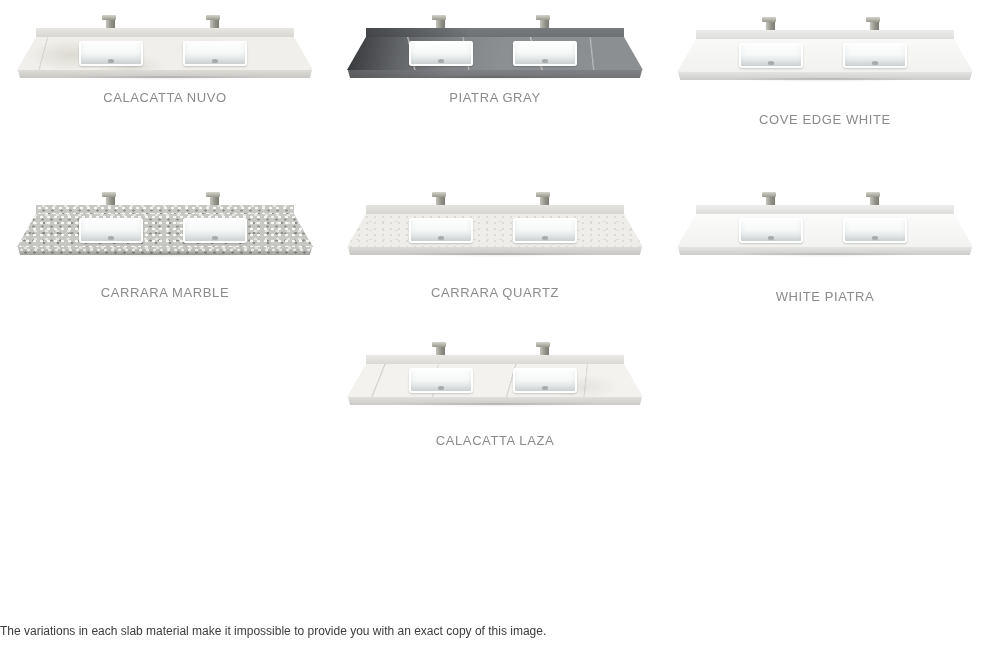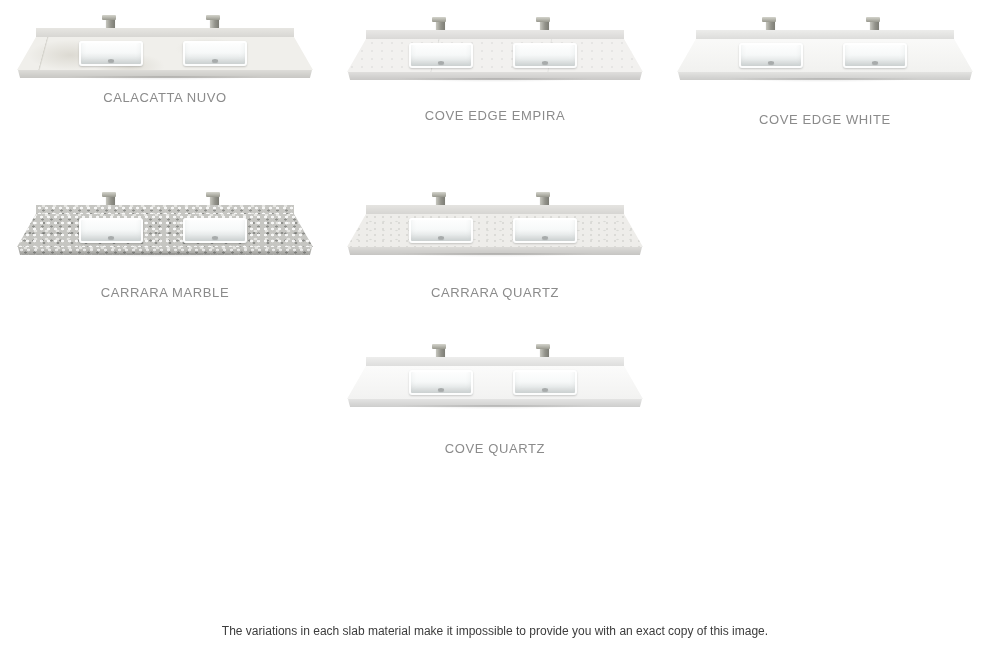--- a/index.html
+++ b/index.html
@@ -163,21 +163,21 @@
   .m-calacatta-laza .deck{
     background-image:
       linear-gradient(112deg, transparent 12%, rgba(158,160,156,.42) 12.2%, transparent 12.8%),
       linear-gradient(100deg, transparent 30%, rgba(158,160,156,.34) 30.2%, transparent 30.7%),
       linear-gradient(106deg, transparent 55%, rgba(158,160,156,.38) 55.2%, transparent 55.8%),
       linear-gradient(96deg, transparent 80%, rgba(158,160,156,.34) 80.2%, transparent 80.7%),
       radial-gradient(50px 18px at 80% 70%, rgba(196,194,186,.3), transparent 70%);
   }
   
   .disclaimer{
-    position:absolute;left:0;right:0;top:622px;text-align:center;
+    position:absolute;left:0;right:0;top:622px;
     font-size:12px;line-height:1.58;color:var(--disc-color,#3c3c3c);
   }
 </style>
 </head>
 <body>
 
 <div class="canvas">
   <div class="grid">
   <figure class="tile r1 m-calacatta-nuvo">
     <div class="counter">
@@ -190,40 +190,40 @@
             </div>
         <div class="sink s2">
               <i class="drain"></i>
             </div>
       </div>
       <div class="edge"></div>
     </div>
     <figcaption class="label">CALACATTA NUVO</figcaption>
   </figure>
 
-
-
-
-  <figure class="tile r2 m-cove-edge-empira">
-    <div class="counter">
-      <div class="faucet f1"></div>
-      <div class="faucet f2"></div>
-      <div class="splash"></div>
-      <div class="deck">
-        <div class="sink s1">
-              <i class="drain"></i>
-            </div>
-        <div class="sink s2">
-              <i class="drain"></i>
-            </div>
-      </div>
-      <div class="edge"></div>
-    </div>
-    <figcaption class="label">COVE EDGE EMPIRA</figcaption>
-  </figure>
+  <figure class="tile r1 m-piatra-gray">
+    <div class="counter">
+      <div class="faucet f1"></div>
+      <div class="faucet f2"></div>
+      <div class="splash"></div>
+      <div class="deck">
+        <div class="sink s1">
+              <i class="drain"></i>
+            </div>
+        <div class="sink s2">
+              <i class="drain"></i>
+            </div>
+      </div>
+      <div class="edge"></div>
+    </div>
+    <figcaption class="label">PIATRA GRAY</figcaption>
+  </figure>
+
+
+
 
   <figure class="tile r2 m-cove-edge-white">
     <div class="counter">
       <div class="faucet f1"></div>
       <div class="faucet f2"></div>
       <div class="splash"></div>
       <div class="deck">
         <div class="sink s1">
               <i class="drain"></i>
             </div>
@@ -280,20 +280,37 @@
       <div class="deck">
         <div class="sink s1">
               <i class="drain"></i>
             </div>
         <div class="sink s2">
               <i class="drain"></i>
             </div>
       </div>
       <div class="edge"></div>
     </div>
-    <figcaption class="label">COVE QUARTZ</figcaption>
-  </figure>
-
+    <figcaption class="label">WHITE PIATRA</figcaption>
+  </figure>
+
+  <figure class="tile r4 m-calacatta-laza">
+    <div class="counter">
+      <div class="faucet f1"></div>
+      <div class="faucet f2"></div>
+      <div class="splash"></div>
+      <div class="deck">
+        <div class="sink s1">
+              <i class="drain"></i>
+            </div>
+        <div class="sink s2">
+              <i class="drain"></i>
+            </div>
+      </div>
+      <div class="edge"></div>
+    </div>
+    <figcaption class="label">CALACATTA LAZA</figcaption>
+  </figure>
 </div>
   <div class="disclaimer">
     <div>The variations in each slab material make it impossible to provide you with an exact copy of this image.</div>
   </div>
 </div>
 
 </body></html>

